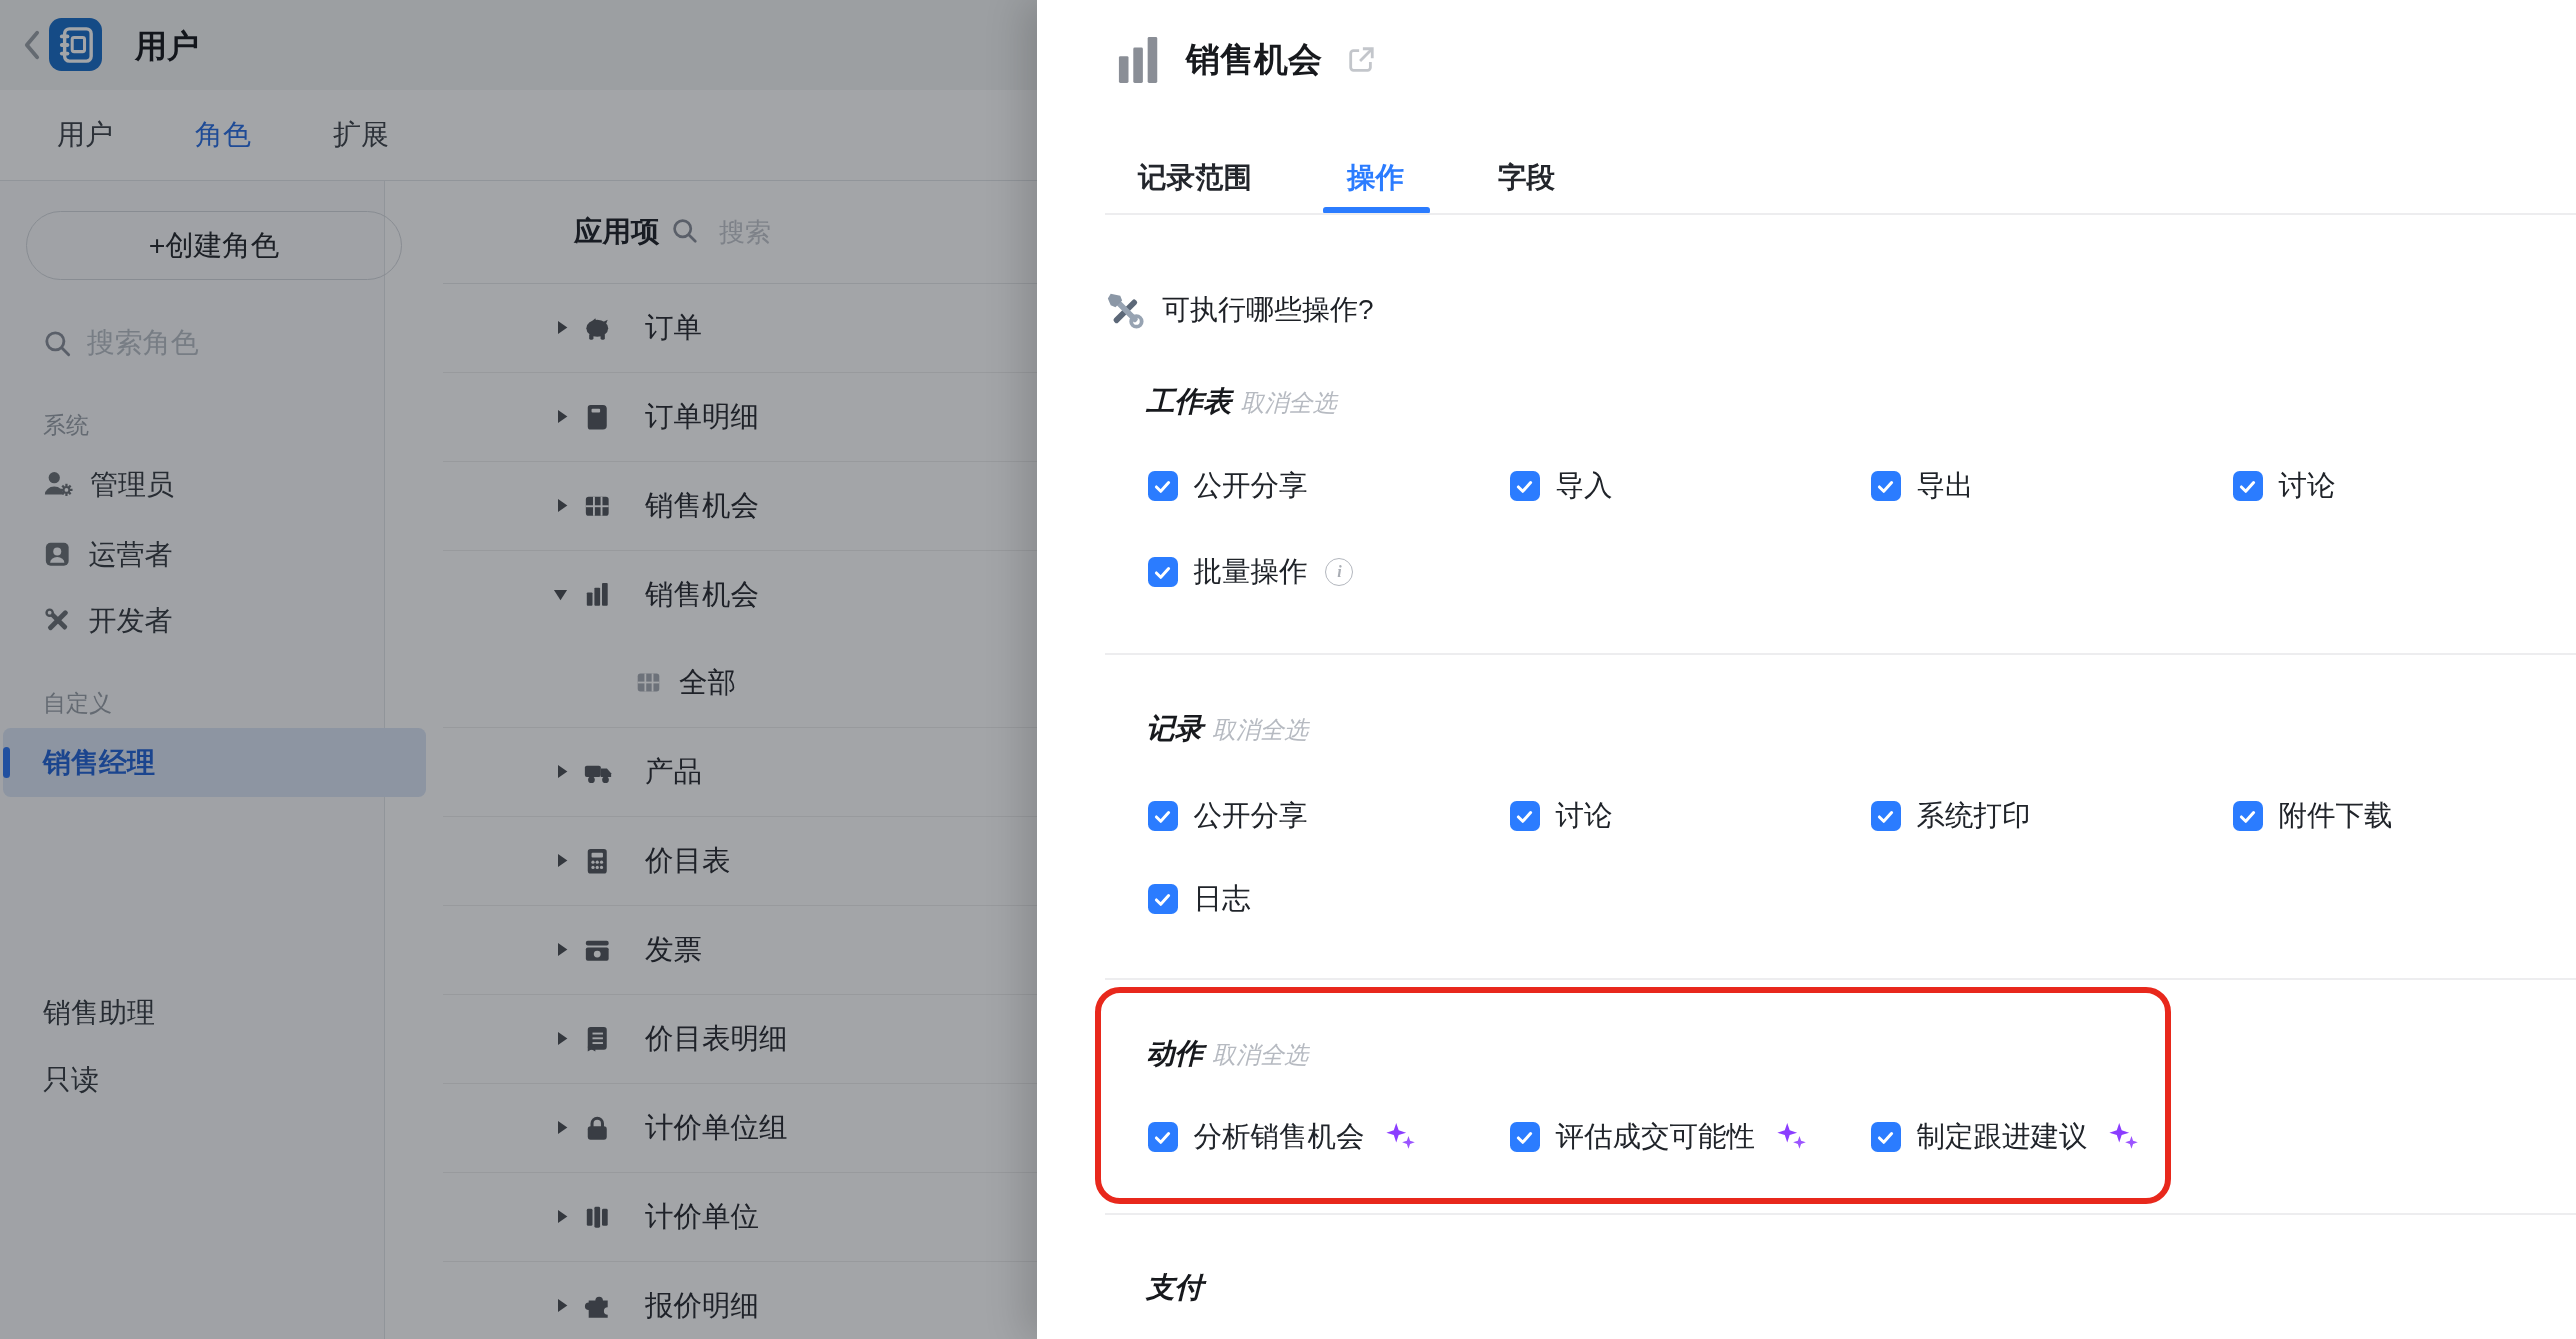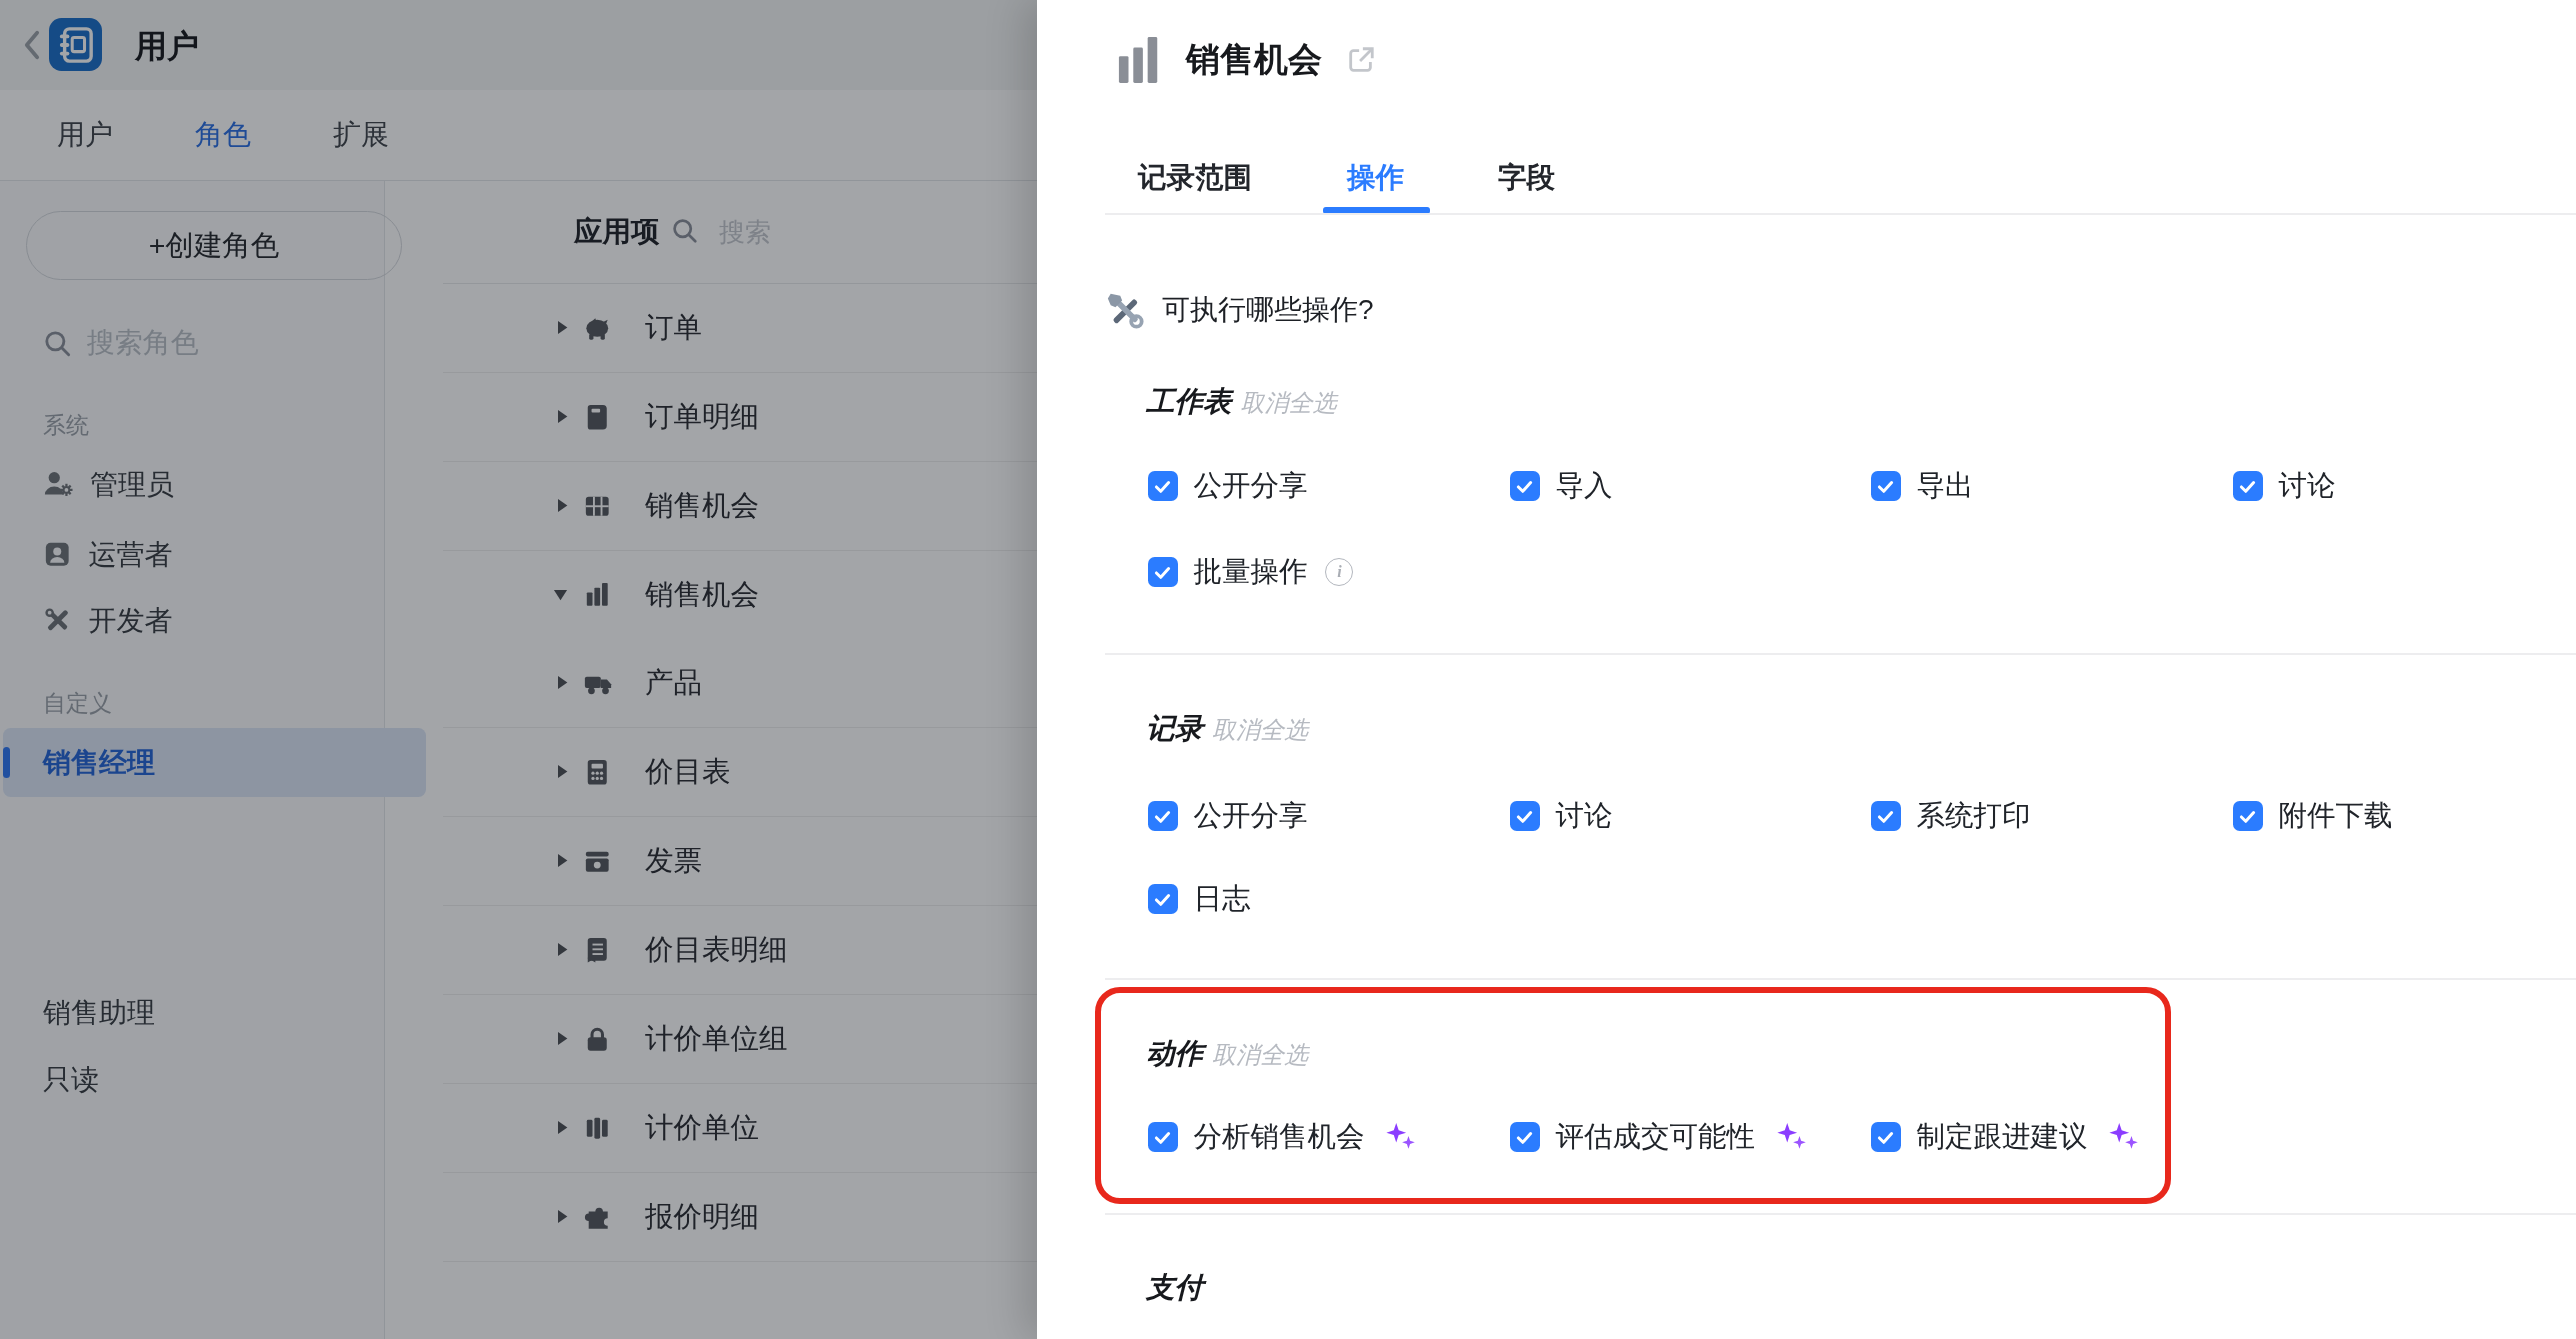--- a/index.html
+++ b/index.html
@@ -219,20 +219,31 @@
         </svg>
       <svg class="ric" width="28.5" height="28.5" viewBox="0 0 30 30">
           <g fill="#55585e">
             <rect x="4" y="12" width="6" height="14" rx="1"></rect>
             <rect x="12" y="7" width="6" height="19" rx="1"></rect>
             <rect x="20" y="2" width="6" height="24" rx="1"></rect>
           </g>
         </svg>
       <span class="rlb">销售机会</span>
     </div>
+    <div class="mrow child">
+      <svg class="ric" width="27" height="27" viewBox="0 0 30 30">
+          <rect x="3" y="5" width="24" height="20" rx="3" fill="#a8adb5"></rect>
+          <g stroke="#fff" stroke-width="2">
+            <line x1="3" y1="15" x2="27" y2="15"></line>
+            <line x1="11.5" y1="5" x2="11.5" y2="25"></line>
+            <line x1="19.5" y1="5" x2="19.5" y2="25"></line>
+          </g>
+        </svg>
+      <span class="rlb">全部</span>
+    </div>
     <div class="mrow">
       <svg class="caret" width="12.4" height="15" viewBox="0 0 13 16">
           <path d="M2 1 L12 8 L2 15 Z" fill="#4c4f55"></path>
         </svg>
       <svg class="ric" width="30" height="28.5" viewBox="0 0 32 30">
           <g fill="#55585e">
             <rect x="2" y="8" width="17" height="12" rx="2"></rect>
             <path d="M19 11 h6.5 l4.5 5 v4 h-11 z"></path>
             <circle cx="9" cy="23" r="3.6"></circle>
             <circle cx="24" cy="23" r="3.6"></circle>

